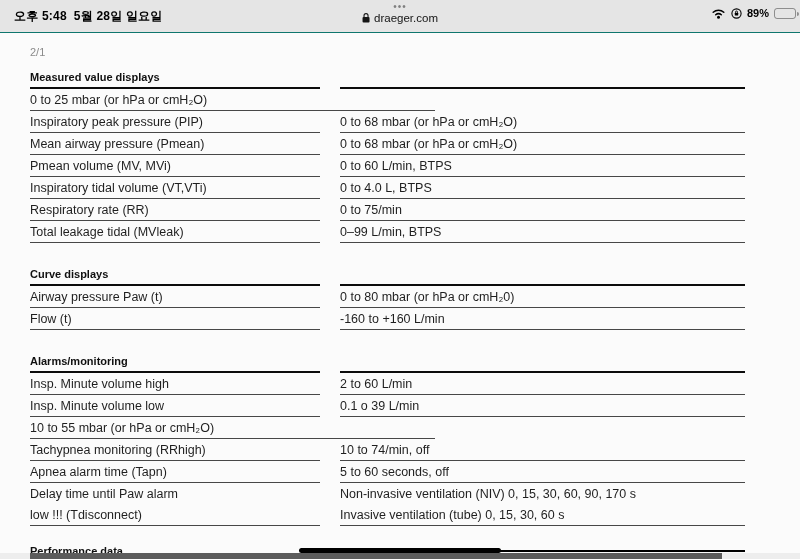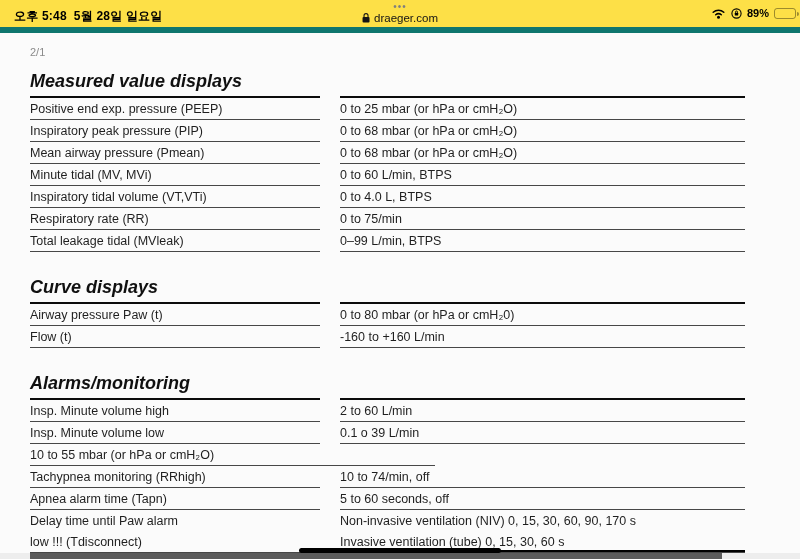--- a/index.html
+++ b/index.html
@@ -8,22 +8,22 @@
     font-family: "Liberation Sans", sans-serif;
     background: #fbfbfb;
     color: #1f1f1f;
     overflow: hidden;
     position: relative;
   }
 
   
   .status-bar {
     height: 33px;
-    background: #fde047;
-    border-bottom: 6px solid #0f766e;
+    background: #e5e5e5;
+    border-bottom: 1px solid #0f766e;
     position: relative;
   }
   .time-date {
     position: absolute;
     left: 14px;
     top: 8px;
     font-size: 12px;
     font-weight: bold;
     color: #000;
     letter-spacing: 0.2px;
@@ -89,26 +89,25 @@
     color: #8b8b8b;
     font-size: 11px;
     margin-bottom: 10px;
   }
   .spec-section + .spec-section { margin-top: 22px; }
   .spec-section:last-child { margin-top: 16px; }
   .spec-row { display: flex; }
   .col-left  { width: 290px; margin-right: 20px; }
   .col-right { width: 405px; }
   .section-header .col-left {
-    font-size: 18px;
+    font-size: 11px;
     font-weight: bold;
     color: #101010;
     padding: 3px 0 4px 0;
     border-bottom: 2px solid #0c0c0c;
-    font-style: italic;
   }
   .section-header .col-right { border-bottom: 2px solid #0c0c0c; }
   .cell {
     font-size: 12.5px;
     padding: 4px 0 3px 0;
     border-bottom: 1px solid #474747;
     white-space: nowrap;
     overflow: hidden;
   }
   .no-divider .cell { border-bottom: none; }
@@ -195,36 +194,35 @@
 <div class="content">
   <div class="page-indicator">2/1</div>
   <div id="sections">
   <section class="spec-section">
     <div class="spec-row section-header">
       <h2 class="col-left">Measured value displays</h2>
       <div class="col-right"></div>
     </div>
     <div>
   <div class="spec-row">
-    <div class="col-left cell">Positive end exp. pressure (PEEP)</div>
     <div class="col-right cell">0 to 25 mbar (or hPa or cmH₂O)</div>
   </div>
 
   <div class="spec-row">
     <div class="col-left cell">Inspiratory peak pressure (PIP)</div>
     <div class="col-right cell">0 to 68 mbar (or hPa or cmH₂O)</div>
   </div>
 
   <div class="spec-row">
     <div class="col-left cell">Mean airway pressure (Pmean)</div>
     <div class="col-right cell">0 to 68 mbar (or hPa or cmH₂O)</div>
   </div>
 
   <div class="spec-row">
-    <div class="col-left cell">Minute tidal (MV, MVi)</div>
+    <div class="col-left cell">Pmean volume (MV, MVi)</div>
     <div class="col-right cell">0 to 60 L/min, BTPS</div>
   </div>
 
   <div class="spec-row">
     <div class="col-left cell">Inspiratory tidal volume (VT,VTi)</div>
     <div class="col-right cell">0 to 4.0 L, BTPS</div>
   </div>
 
   <div class="spec-row">
     <div class="col-left cell">Respiratory rate (RR)</div>

